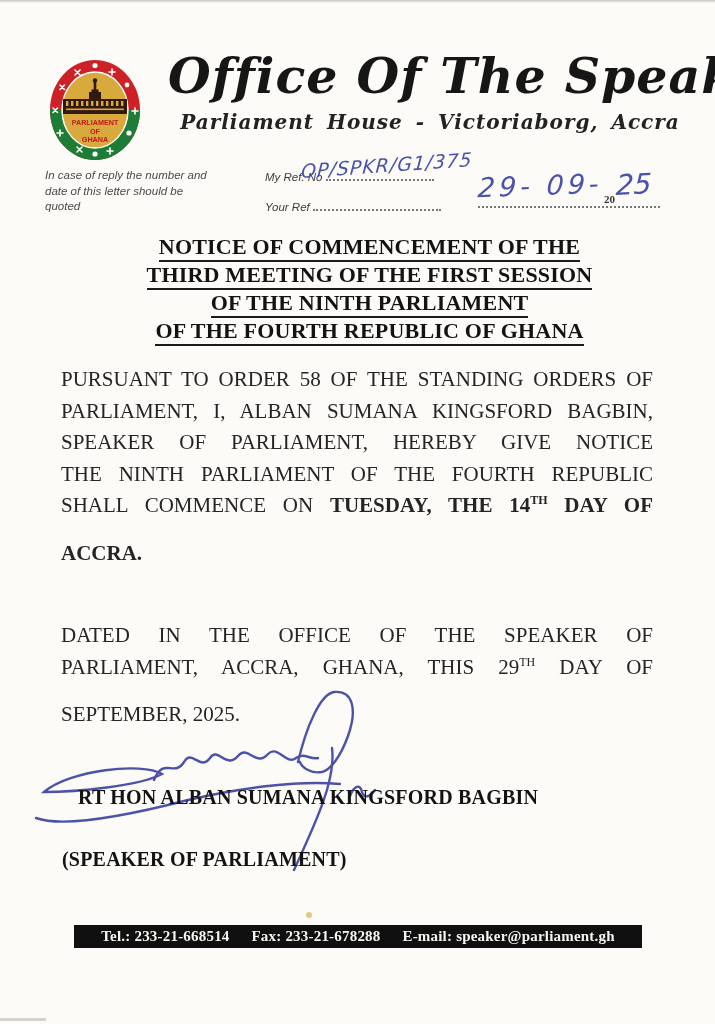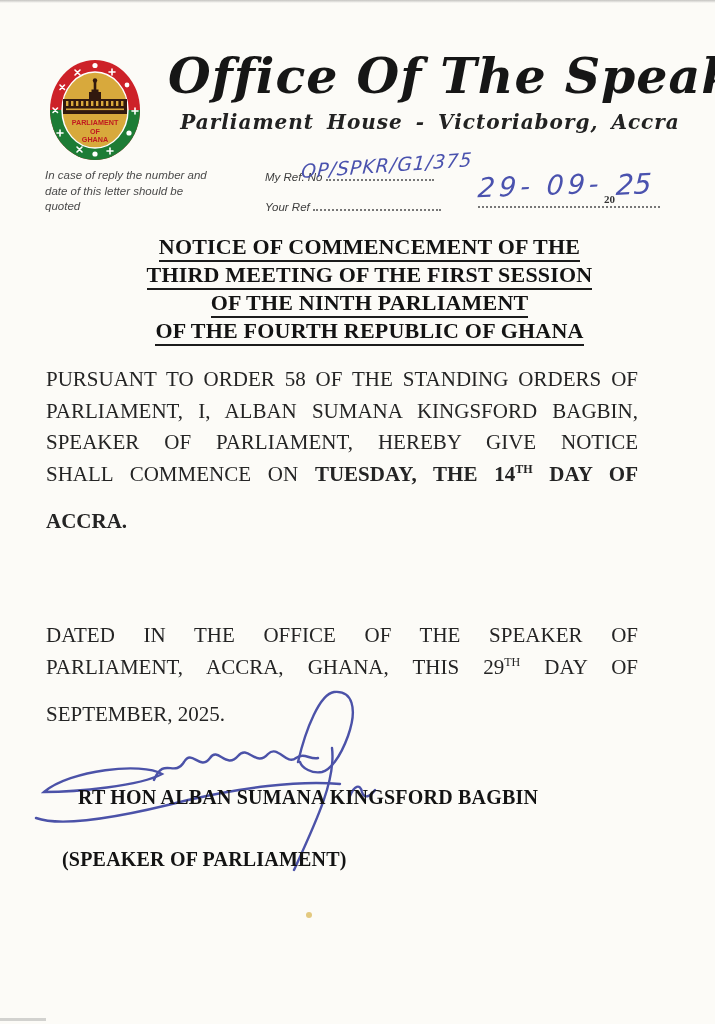--- a/index.html
+++ b/index.html
@@ -30,21 +30,21 @@
   .date-line{position:absolute;left:0;top:38px;width:182px;border-bottom:2px dotted #777;}
   .date-dm{position:absolute;left:0;top:2px;font-size:27px;letter-spacing:4px;transform:rotate(-2deg) skewX(-6deg);white-space:nowrap;}
   .date-century{position:absolute;left:126px;top:25px;font:700 11px "Liberation Serif",serif;color:#333;}
   .date-year{position:absolute;left:138px;top:0px;font-size:28px;transform:rotate(-3deg) skewX(-6deg);}
 
   
   .heading{position:absolute;left:0;top:234px;width:715px;text-align:center;color:#131313;padding-left:12px;}
   .heading .hline{height:28px;line-height:28px;font:700 22px "Liberation Serif",serif;letter-spacing:.2px;}
   .heading .hline span{border-bottom:2.5px solid #1c1c1c;padding-bottom:1px;}
 
-  .para{position:absolute;left:46px;width:592px;color:#242424;font:21px "Liberation Serif",serif;}
+  .para{position:absolute;left:61px;width:592px;color:#242424;font:21px "Liberation Serif",serif;}
   .para .jline{height:31.5px;line-height:31.5px;text-align:justify;text-align-last:justify;white-space:normal;}
   .para .jline.last{text-align-last:left;margin-top:16px;}
   .para .b{font-weight:700;}
   .para sup{font-size:12px;vertical-align:super;line-height:0;}
   .para1{top:364px;}
   .para2{top:620px;}
 
   
   .signature{position:absolute;left:30px;top:686px;width:400px;height:190px;pointer-events:none;}
   .signatory-name{position:absolute;left:78px;top:786px;font:700 20px "Liberation Serif",serif;color:#131313;letter-spacing:.2px;white-space:nowrap;}
@@ -149,20 +149,21 @@
       <div class="hline"><span>NOTICE OF COMMENCEMENT OF THE</span></div>
       <div class="hline"><span>THIRD MEETING OF THE FIRST SESSION</span></div>
       <div class="hline"><span>OF THE NINTH PARLIAMENT</span></div>
       <div class="hline"><span>OF THE FOURTH REPUBLIC OF GHANA</span></div>
     </div>
 
   <div class="para para1">
       <div class="jline"><span>PURSUANT TO ORDER 58 OF THE STANDING ORDERS OF</span></div>
       <div class="jline"><span>PARLIAMENT, I, ALBAN SUMANA KINGSFORD BAGBIN,</span></div>
       <div class="jline"><span>SPEAKER OF PARLIAMENT, HEREBY GIVE NOTICE</span></div>
+      <div class="jline"><span>THE NINTH PARLIAMENT OF THE FOURTH REPUBLIC</span></div>
       <div class="jline"><span>SHALL COMMENCE ON </span><span class="b">TUESDAY, THE 14</span><sup class="b">TH</sup><span class="b"> DAY OF</span></div>
       <div class="jline last"><span class="b">ACCRA.</span></div>
     </div>
   <div class="para para2">
       <div class="jline"><span>DATED IN THE OFFICE OF THE SPEAKER OF</span></div>
       <div class="jline"><span>PARLIAMENT, ACCRA, GHANA, THIS 29</span><sup>TH</sup><span> DAY OF</span></div>
       <div class="jline last"><span>SEPTEMBER, 2025.</span></div>
     </div>
 
   <div class="signature">
@@ -176,15 +177,20 @@
         <path d="M320,110 c4,-10 10,-13 12,-4 c2,7 8,5 13,-2"></path>
       </g>
     </svg>
   </div>
 
   <div class="signatory-name">RT HON ALBAN SUMANA KINGSFORD BAGBIN</div>
   <div class="signatory-role">(SPEAKER OF PARLIAMENT)</div>
 
   <div class="artifact-dot"></div>
 
+  <footer class="footer-bar">
+    <span>Tel.: 233-21-668514</span>
+    <span>Fax: 233-21-678288</span>
+    <span>E-mail: speaker@parliament.gh</span>
+  </footer>
 
   <div class="scan-edge-bottom"></div>
 </div>
 
 </body></html>

